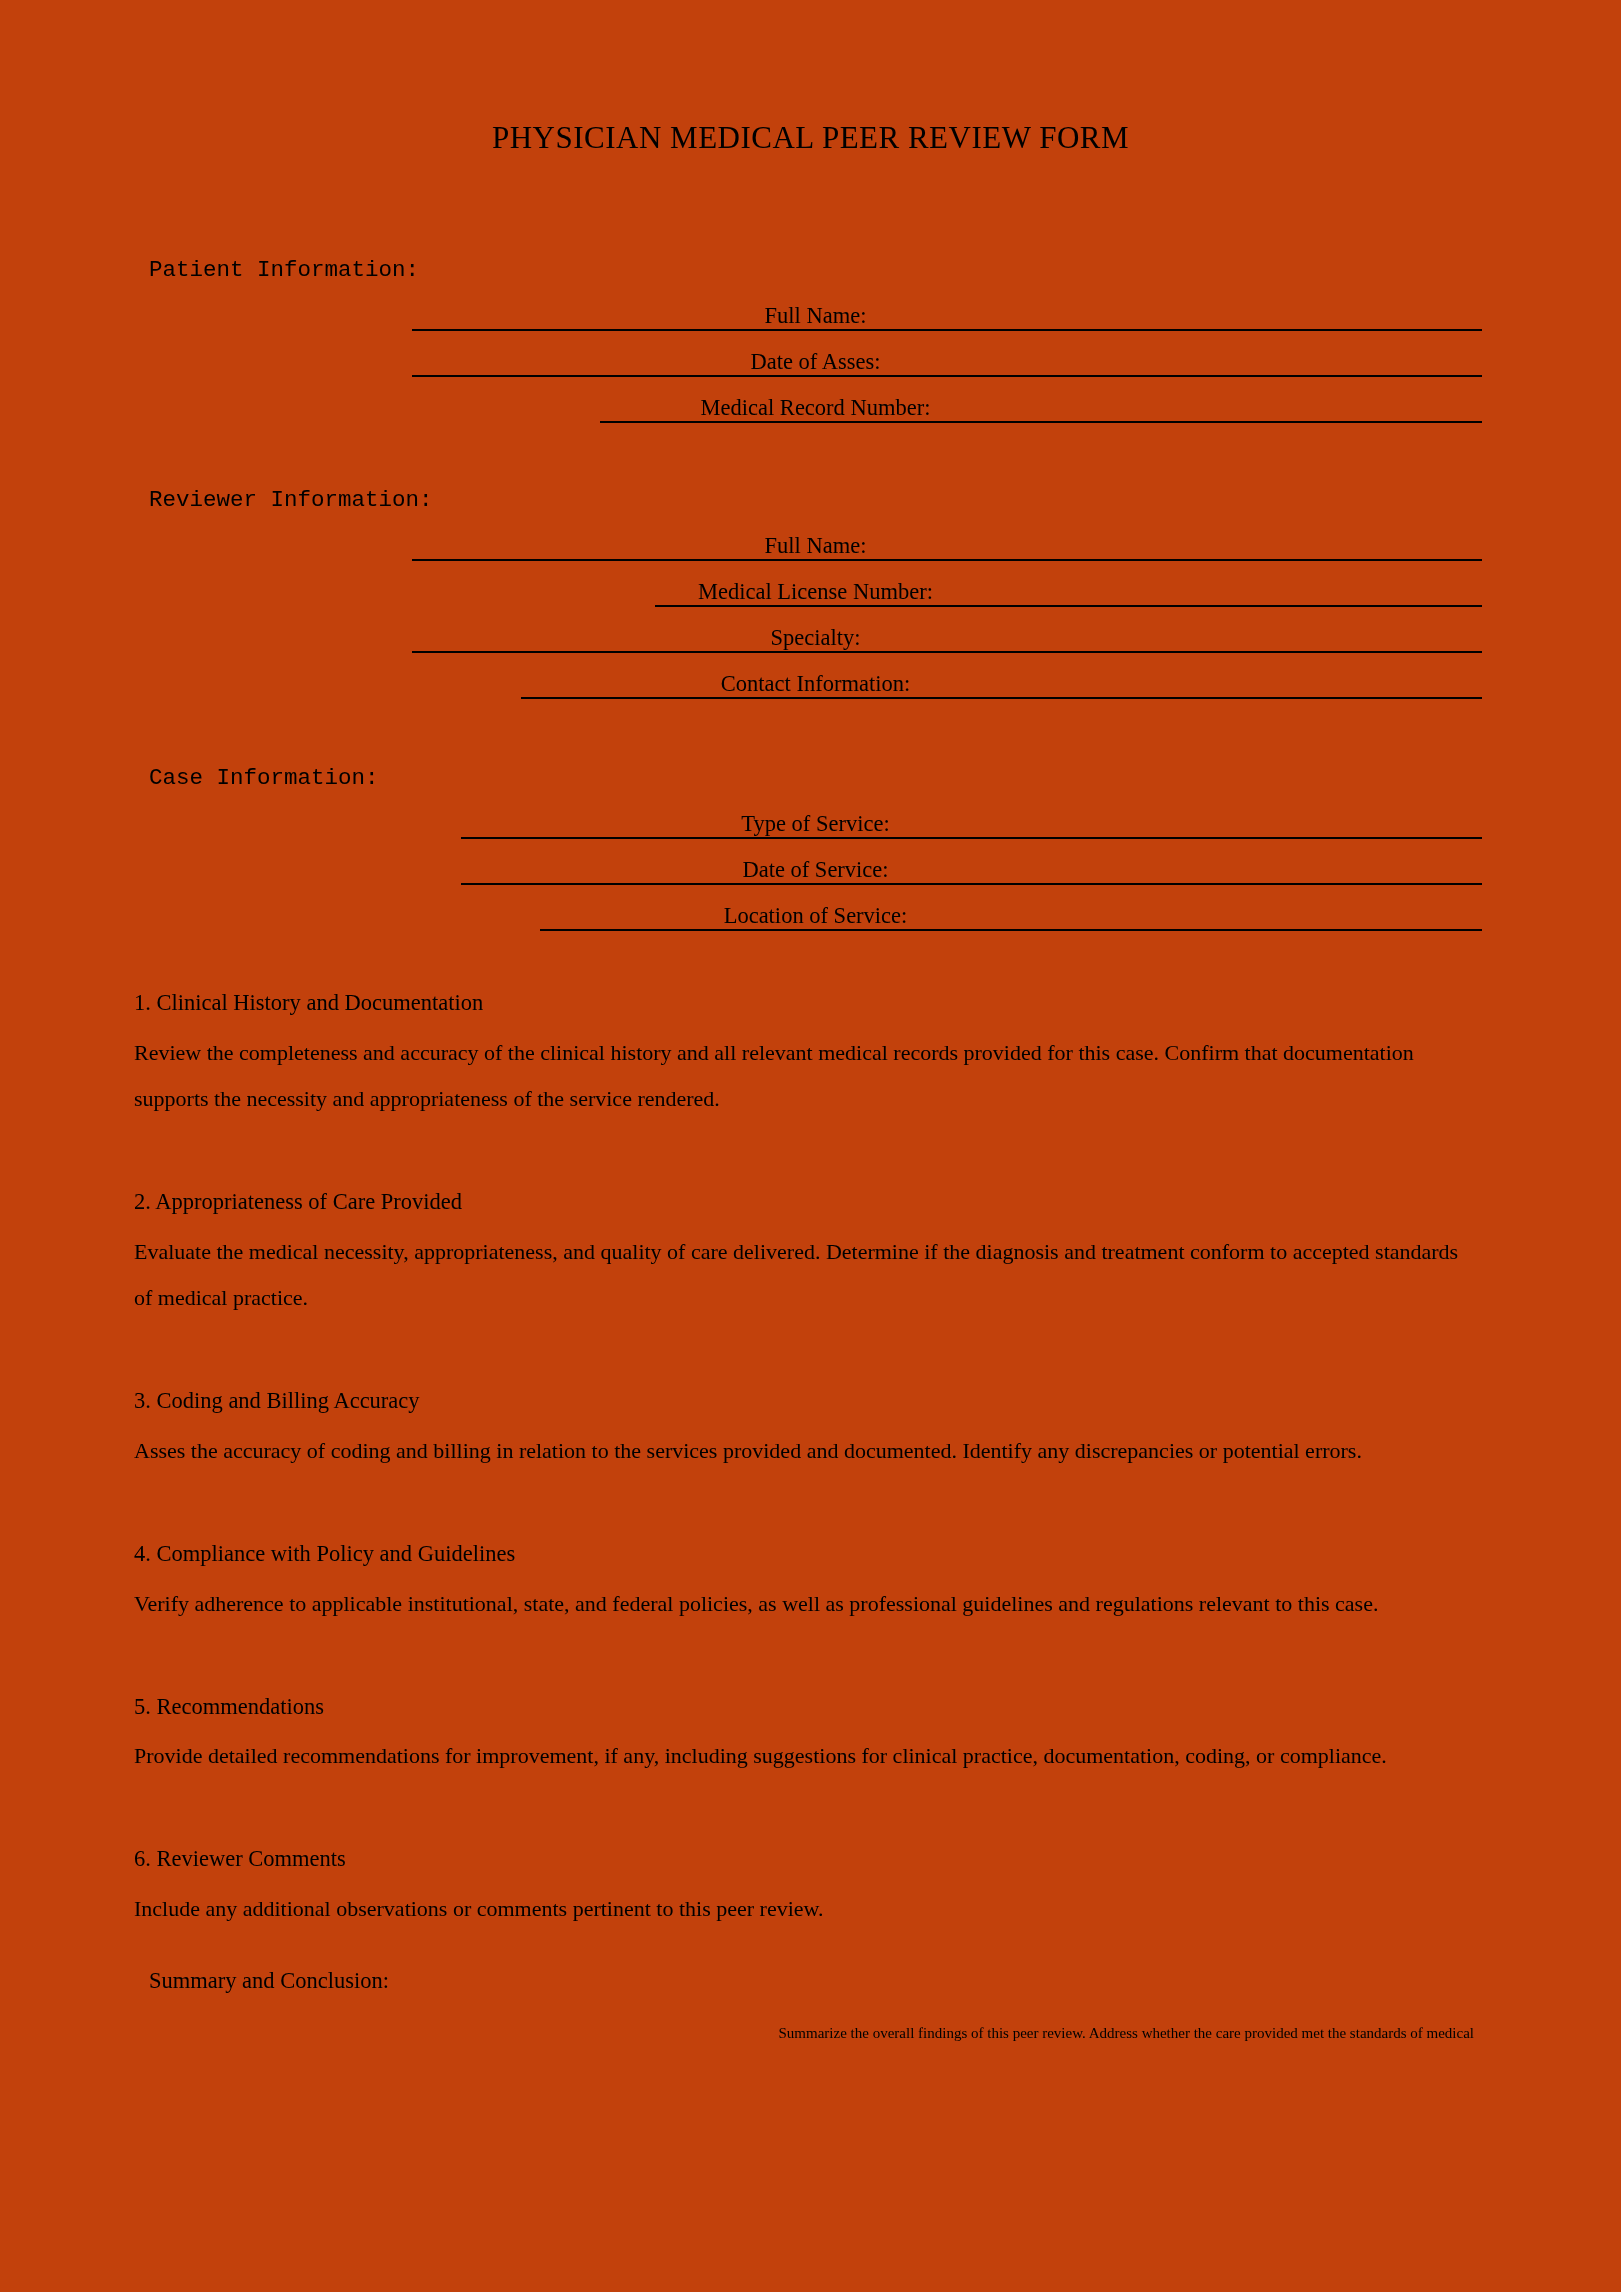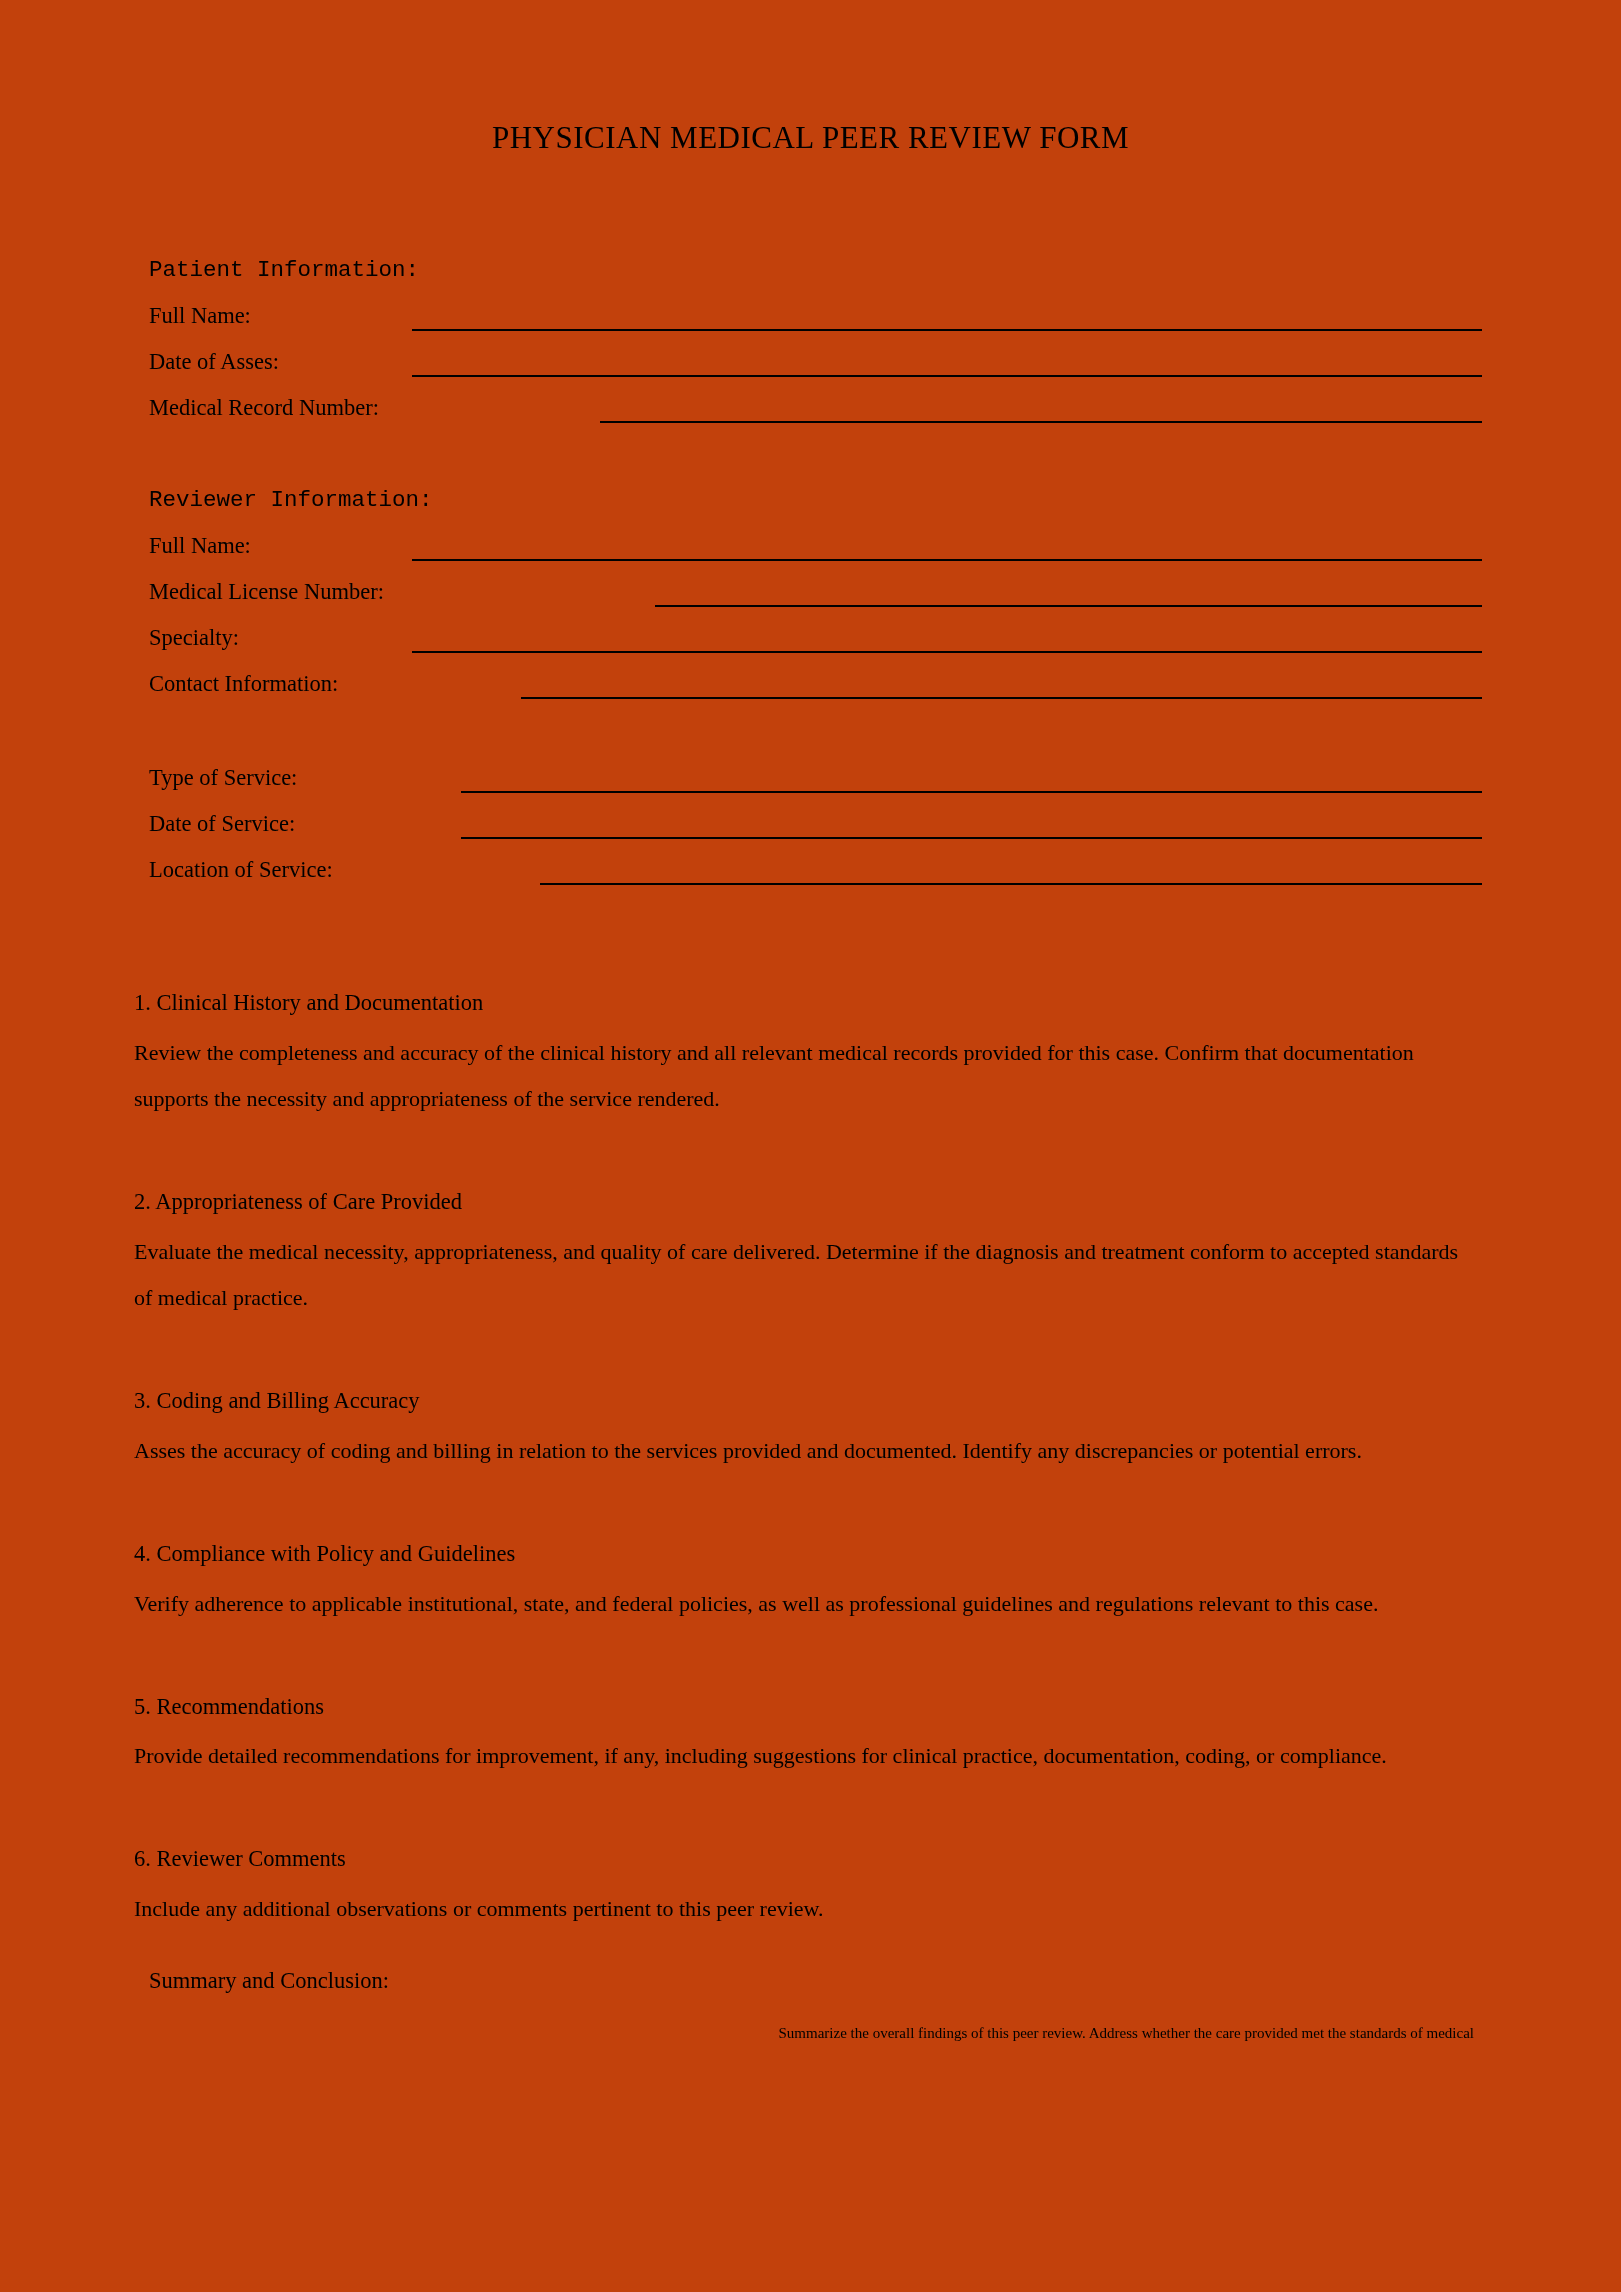--- a/index.html
+++ b/index.html
@@ -38,20 +38,21 @@
   .section-heading {
     font-size: 22.5px;
     line-height: 46px;
     white-space: nowrap;
     font-family: Liberation Mono, monospace;
   }
   .field-row {
     position: relative;
     height: 46px;
     line-height: 46px;
+    text-align: center;
   }
   .field-label {
     font-size: 22.5px;
     white-space: nowrap;
     display: inline-block;
   }
   .field-rule {
     position: absolute;
     bottom: 7.8px;
     right: 0;
@@ -112,20 +113,21 @@
     <div class="section-heading">Reviewer Information:</div>
     <div id="reviewer-fields">
         <div class="field-row"><span class="field-label">Full Name:</span><span class="field-rule" style="left: 263px;"></span><span style="position: absolute; left: 269px; bottom: 11.8px; font-size: 21.6px;"></span></div>
         <div class="field-row"><span class="field-label">Medical License Number:</span><span class="field-rule" style="left: 506px;"></span><span style="position: absolute; left: 512px; bottom: 11.8px; font-size: 21.6px;"></span></div>
         <div class="field-row"><span class="field-label">Specialty:</span><span class="field-rule" style="left: 263px;"></span><span style="position: absolute; left: 269px; bottom: 11.8px; font-size: 21.6px;"></span></div>
         <div class="field-row"><span class="field-label">Contact Information:</span><span class="field-rule" style="left: 372px;"></span><span style="position: absolute; left: 378px; bottom: 11.8px; font-size: 21.6px;"></span></div>
       </div>
   </div>
 
   <div class="form-section" id="case-section" style="top: 755px;">
+    <div class="section-heading">Case Information:</div>
     <div id="case-fields">
         <div class="field-row"><span class="field-label">Type of Service:</span><span class="field-rule" style="left: 312px;"></span><span style="position: absolute; left: 318px; bottom: 11.8px; font-size: 21.6px;"></span></div>
         <div class="field-row"><span class="field-label">Date of Service:</span><span class="field-rule" style="left: 312px;"></span><span style="position: absolute; left: 318px; bottom: 11.8px; font-size: 21.6px;"></span></div>
         <div class="field-row"><span class="field-label">Location of Service:</span><span class="field-rule" style="left: 391px;"></span><span style="position: absolute; left: 397px; bottom: 11.8px; font-size: 21.6px;"></span></div>
       </div>
   </div>
 
   <div class="content-block" id="review-sections" style="top: 980px;">
       <div style="margin-bottom: 57px;">
         <div class="block-title">1. Clinical History and Documentation</div>

